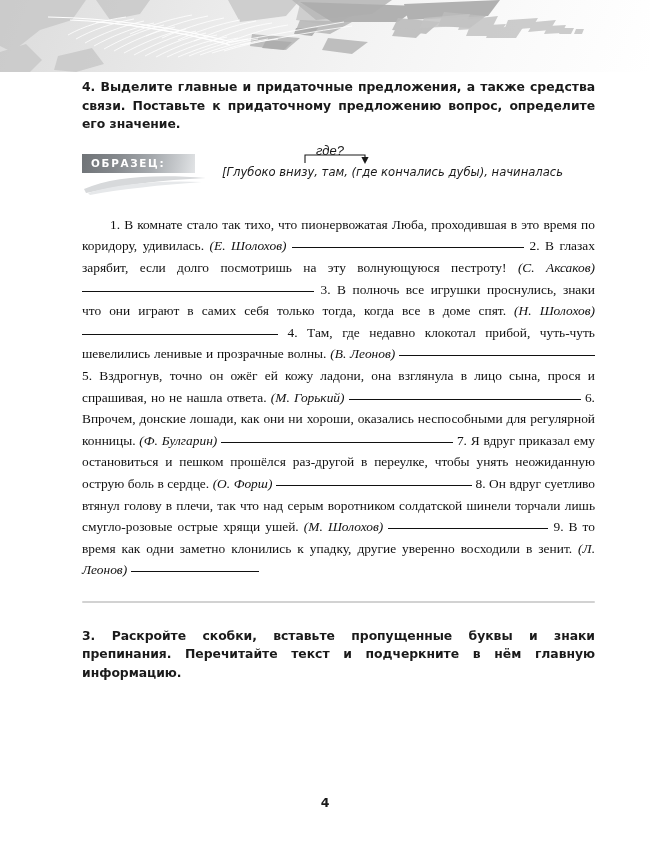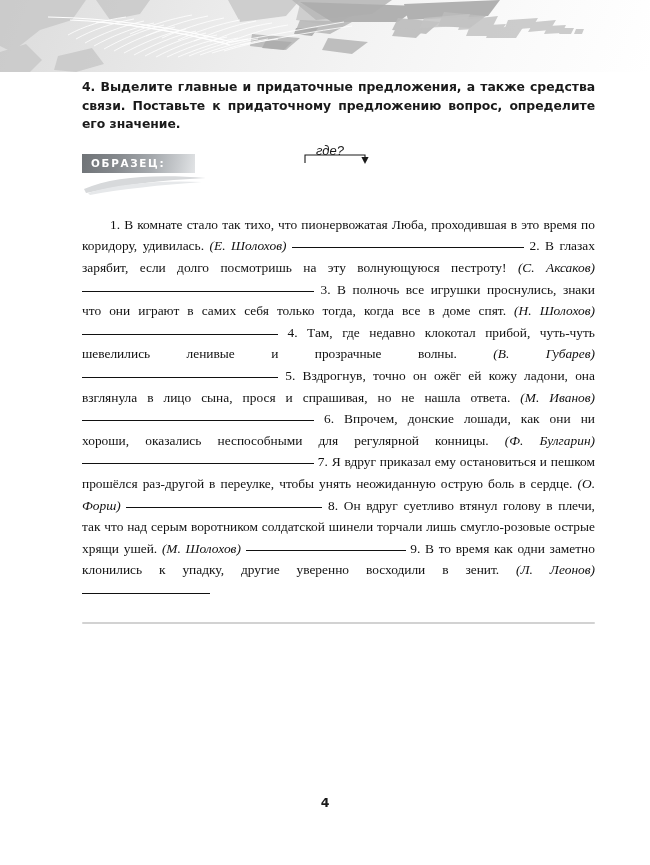--- a/index.html
+++ b/index.html
@@ -272,20 +272,21 @@
         </svg>
       </div>
       <div class="example-text">
         <span class="arrow-diagram">
           <span class="arrow-label">где?</span>
           <svg width="72" height="18" viewBox="0 0 72 18">
             <path d="M2 17 L2 9 L62 9 L62 12" stroke="#1a1a1a" stroke-width="1.1" fill="none"></path>
             <path d="M58.4 11 L62 18 L65.6 11 Z" fill="#1a1a1a"></path>
           </svg>
         </span>
+        <span>[Глубоко внизу, там, (где кончались дубы), начиналась</span>
       </div>
     </div>
 
     <div class="exercise-body">
       <span>1.</span>
       <span>В комнате стало так тихо, что пионервожатая Люба, проходившая в это время по коридору, удивилась.</span>
       <span class="author">(Е. Шолохов)</span>
       <span class="blank b-xl"></span>
 
       <span>2.</span>
@@ -293,26 +294,26 @@
       <span class="author">(С. Аксаков)</span>
       <span class="blank b-xl"></span>
 
       <span>3.</span>
       <span>В полночь все игрушки проснулись, знаки что они играют в самих себя только тогда, когда все в доме спят.</span>
       <span class="author">(Н. Шолохов)</span>
       <span class="blank b-lg"></span>
 
       <span>4.</span>
       <span>Там, где недавно клокотал прибой, чуть-чуть шевелились ленивые и прозрачные волны.</span>
-      <span class="author">(В. Губарев)</span>
+      <span class="author">(В. Леонов)</span>
       <span class="blank b-lg"></span>
 
       <span>5.</span>
       <span>Вздрогнув, точно он ожёг ей кожу ладони, она взглянула в лицо сына, прося и спрашивая, но не нашла ответа.</span>
-      <span class="author">(М. Иванов)</span>
+      <span class="author">(М. Горький)</span>
       <span class="blank b-xl"></span>
 
       <span>6.</span>
       <span>Впрочем, донские лошади, как они ни хороши, оказались неспособными для регулярной конницы.</span>
       <span class="author">(Ф. Булгарин)</span>
       <span class="blank b-xl"></span>
 
       <span>7.</span>
       <span>Я вдруг приказал ему остановиться и пешком прошёлся раз-другой в переулке, чтобы унять неожиданную острую боль в сердце.</span>
       <span class="author">(О. Форш)</span>
@@ -325,17 +326,18 @@
 
       <span>9.</span>
       <span>В то время как одни заметно клонились к упадку, другие уверенно восходили в зенит.</span>
       <span class="author">(Л. Леонов)</span>
       <span class="blank b-sm"></span>
     </div>
 
 
     <div class="divider"></div>
 
+    <p class="task-heading bottom">3. Раскройте скобки, вставьте пропущенные буквы и знаки препинания. Перечитайте текст и подчеркните в нём главную информацию.</p>
 
   </div>
 
   <div class="page-number">4</div>
 </div>
 
 </body></html>

